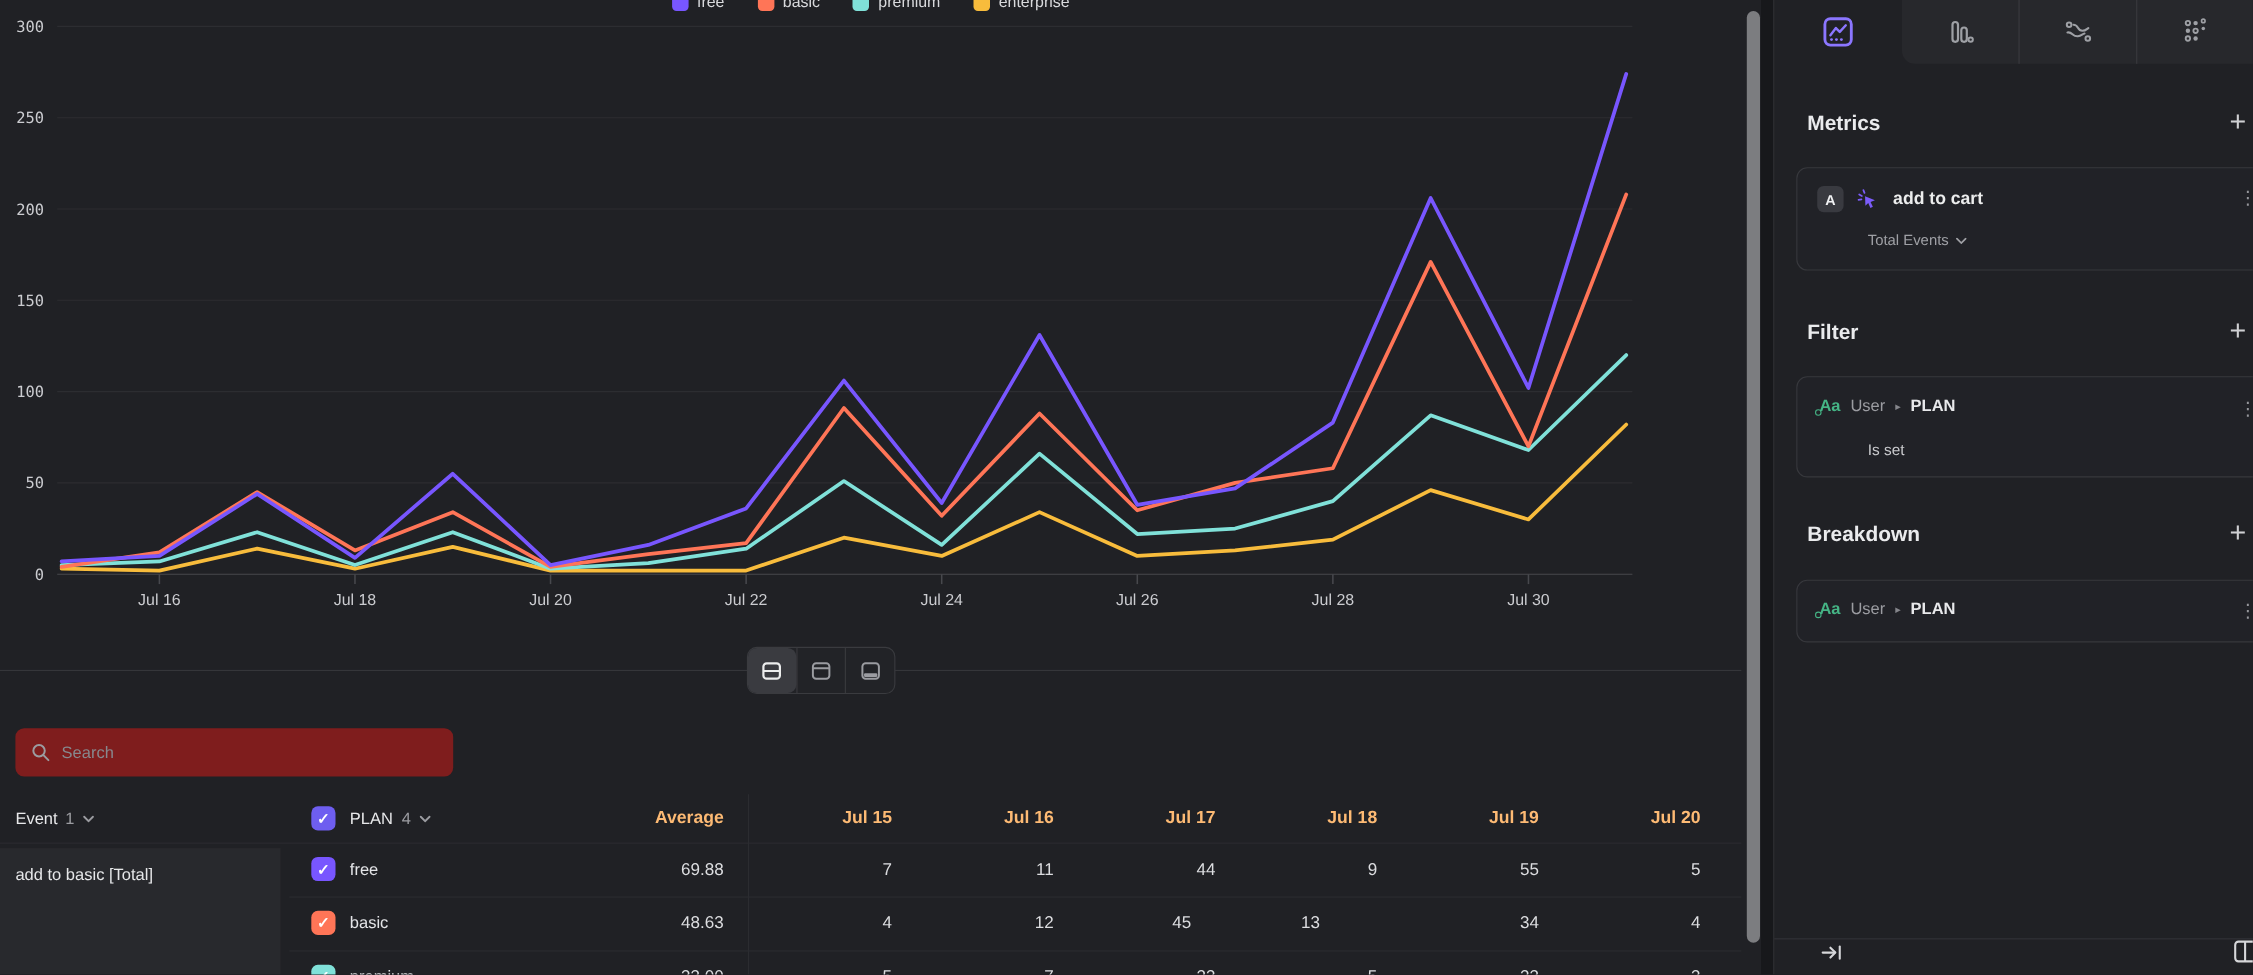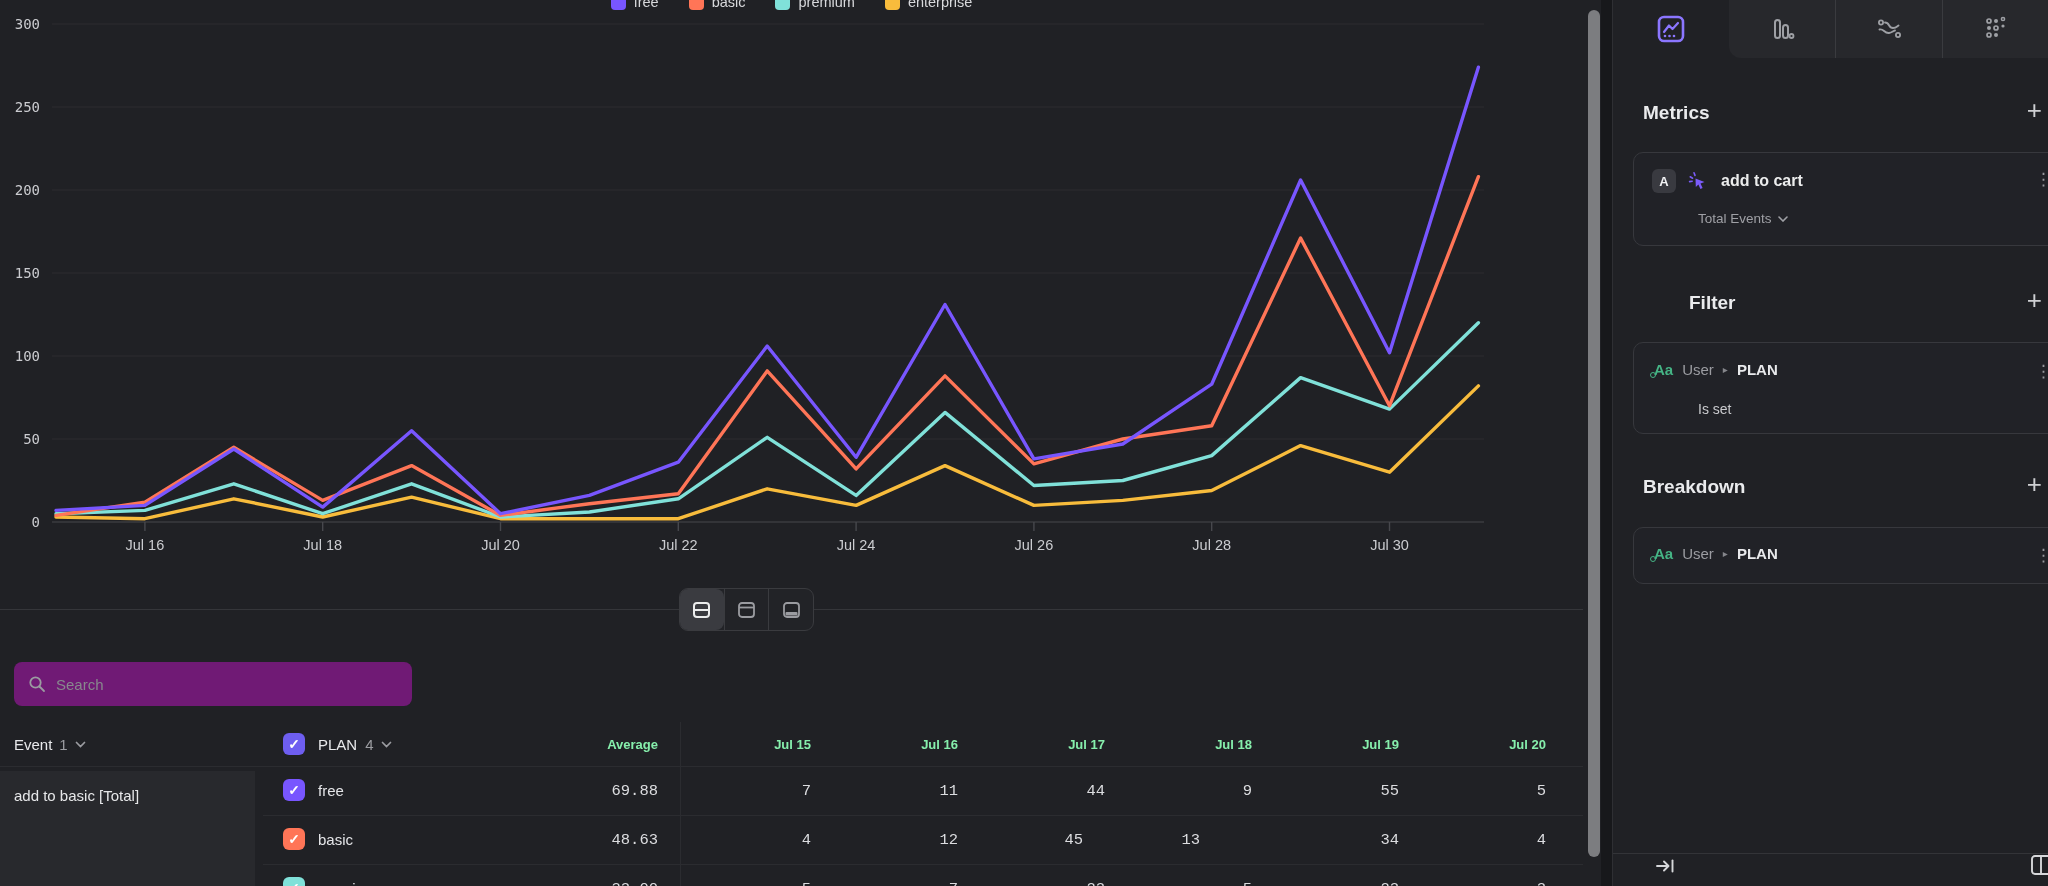--- a/index.html
+++ b/index.html
@@ -19,42 +19,42 @@
 
   .chart-divider { position:absolute; top:609px; left:0; width:1583px; height:1px; background:#35363a; }
   .layout-toggle { position:absolute; top:588px; left:679px; width:135px; height:43px;
     background:#222327; border:1px solid #3a3b3f; border-radius:9px; display:flex; z-index:2; }
   .lt-btn { flex:1; display:flex; align-items:center; justify-content:center; }
   .lt-btn + .lt-btn { border-left:1px solid #3a3b3f; }
   .lt-btn.active { background:#3a3b40; border-radius:8px; }
 
   
   .search-bar { position:absolute; top:662px; left:14px; width:398px; height:44px;
-    background:#701a75; border-radius:8px; display:flex; align-items:center; padding:0 14px; gap:10px; }
+    background:#7f1d1d; border-radius:8px; display:flex; align-items:center; padding:0 14px; gap:10px; }
   .search-bar input { background:transparent; border:none; outline:none; color:#e8e9eb;
     font-size:15px; width:320px; font-family:"Liberation Sans",sans-serif; }
   .search-bar input::placeholder { color:#87888d; }
 
   
   .th-row { position:absolute; top:722px; left:0; width:1583px; height:44px; }
   .th-cell { position:absolute; top:0; height:44px; display:flex; align-items:center; font-size:15px; }
   .muted { color:#9b9ca1; }
   .chev { margin-left:7px; display:inline-flex; }
   .hsep { position:absolute; left:0; width:1583px; height:1px; background:#2b2c30; }
   .vsep { position:absolute; top:722px; left:680px; width:1px; height:164px; background:#2b2c30; }
   .num-head { position:absolute; top:0; height:44px; width:140px; display:flex; align-items:center;
-    justify-content:flex-end; font-weight:700; font-size:13px; color:#86efac; }
+    justify-content:flex-end; font-weight:700; font-size:16px; color:#fdba74; }
   .checkbox { width:22px; height:22px; border-radius:6px; display:flex; align-items:center;
     justify-content:center; color:#fff; font-size:14px; font-weight:700; }
   .merged-cell { position:absolute; top:771px; left:0; width:255px; height:115px; background:#28292d;
     font-size:15px; color:#e6e7e9; padding:16px 0 0 14px; }
   .t-row { position:absolute; left:0; width:1583px; height:49px; }
   .t-row .checkbox { position:absolute; left:283px; top:13px; }
   .row-label { position:absolute; left:318px; top:0; height:49px; display:flex; align-items:center; font-size:15px; color:#e4e5e8; }
-  .mono { font-family:Liberation Mono, monospace; }
+  .mono { font-family:Liberation Sans, sans-serif; }
   .avg-cell { position:absolute; left:498px; top:0; width:160px; height:49px; display:flex;
     align-items:center; justify-content:flex-end; font-size:15.5px; color:#dcdde0; }
   .val-cell { position:absolute; top:0; width:140px; height:49px; display:flex; align-items:center;
     justify-content:flex-end; font-size:15.5px; color:#dcdde0; }
   .row-sep { position:absolute; left:263px; width:1320px; height:1px; background:#2b2c30; }
 
   
   .v-scroll-gap { position:absolute; left:1601px; top:0; width:11px; height:886px; background:#17181b; }
   .v-scroll-thumb { position:absolute; left:1588px; top:10px; width:12px; height:847px;
     background:#7c7d80; border-radius:6px; }
@@ -304,21 +304,21 @@
     </div>
     <span class="kebab" style="top:16px;">⋮</span>
     <div class="card-sub" style="position:absolute;left:64px;top:58px;">
       <span>Total Events</span>
       <svg width="10" height="6" viewBox="0 0 10 6">
         <path d="M1 1 L5 5 L9 1" fill="none" stroke="#9fa0a5" stroke-width="1.6" stroke-linecap="round"></path>
         </svg>
     </div>
   </div>
 
-  <div class="sec-head" style="top:292px;margin-left:46px;">Filter</div>
+  <div class="sec-head" style="top:292px;">Filter</div>
   <div class="plus" style="top:290px;">+</div>
   <div class="card" style="top:342px;height:92px;">
     <div class="prop-row" style="position:absolute;left:20px;top:18px;">
       <span class="aa">Aa<span class="aa-dot"></span></span>
       <span class="muted">User</span>
       <span class="tri">▸</span>
       <span class="prop-name">PLAN</span>
     </div>
     <span class="kebab" style="top:18px;">⋮</span>
     <div style="position:absolute;left:64px;top:58px;font-size:14px;color:#c9cacd;">Is set</div>

